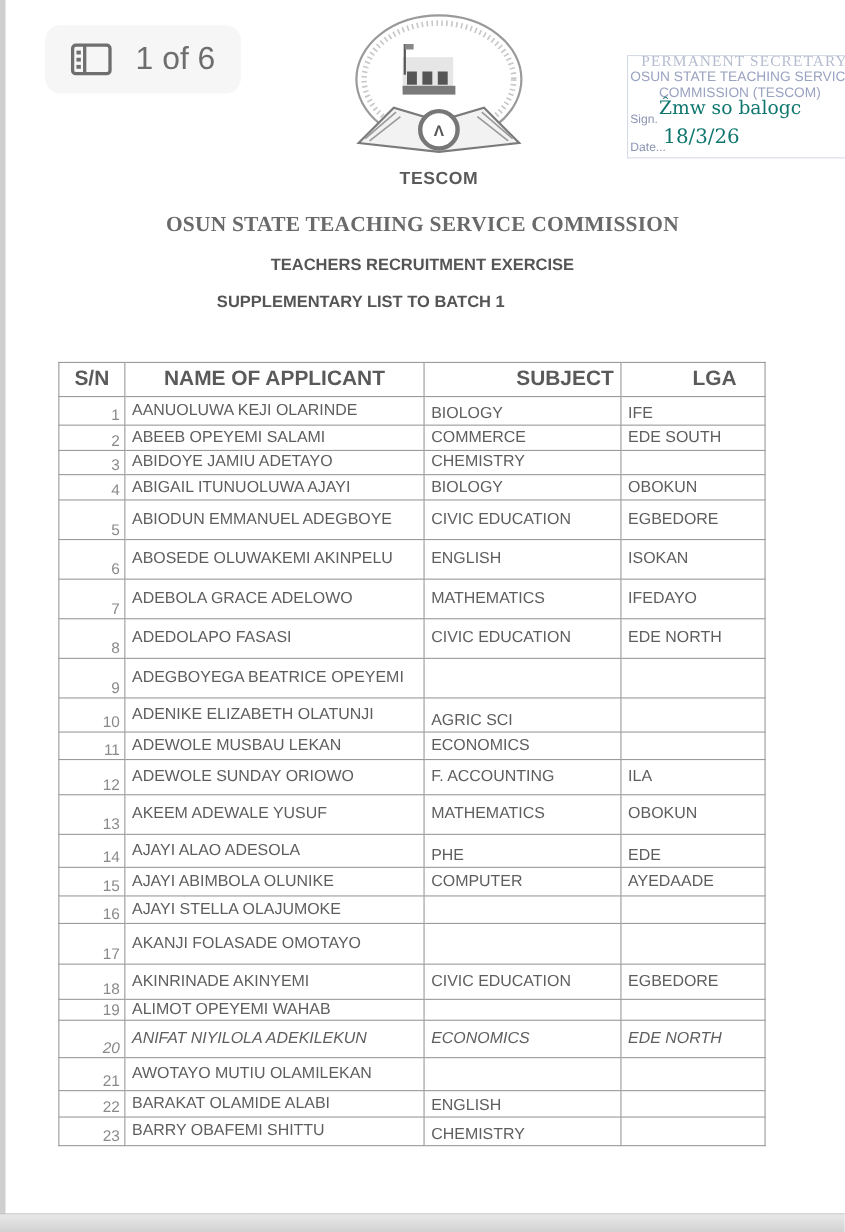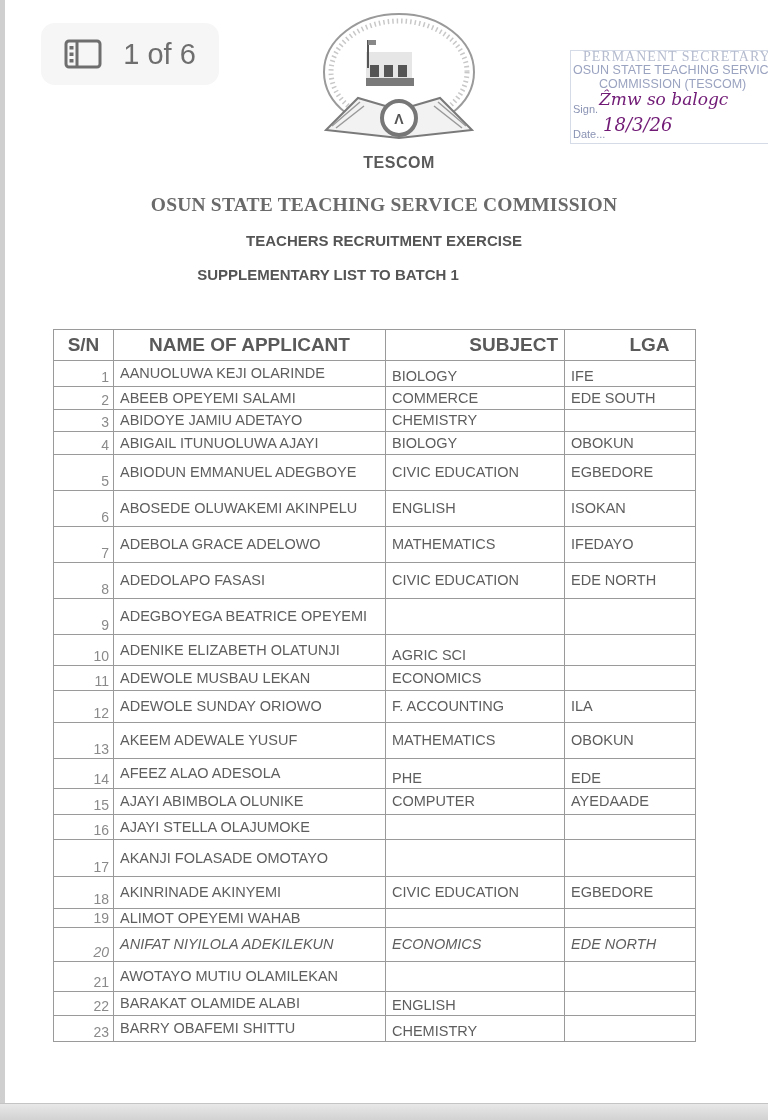--- a/index.html
+++ b/index.html
@@ -26,21 +26,21 @@
 
   .stamp {
     position:absolute; left:534px; top:50px; width:222px; height:92px;
     border:1px solid #d6dbe8; color:#8f98b8;margin-left:36px;
   }
   .stamp .l1 { position:absolute; left:12px; top:-2px; font-family:"Liberation Serif", serif; font-size:14px; color:#b5bccf; letter-spacing:1px; }
   .stamp .l2 { position:absolute; left:2px; top:12px; font-size:12.5px; color:#9aa3c0; white-space:nowrap; }
   .stamp .l3 { position:absolute; left:28px; top:26px; font-size:12.5px; color:#9aa3c0; white-space:nowrap; }
   .stamp .sign-row { position:absolute; left:2px; top:52px; font-size:11px; color:#8a93b3; }
   .stamp .date-row { position:absolute; left:2px; top:77px; font-size:11px; color:#8a93b3; }
-  .stamp .hand { font-family:"DejaVu Serif", serif; font-style:italic; color:#701a75; font-size:17px; }
+  .stamp .hand { font-family:"DejaVu Serif", serif; color:#0f766e; font-size:17px; }
   .stamp .sign-row .hand { position:absolute; left:26px; top:-14px; white-space:nowrap; }
   .stamp .date-row .hand { position:absolute; left:30px; top:-14px; white-space:nowrap; font-size:18px; }
 
   .org-title { position:absolute; left:0; width:768px; top:194px; text-align:center;
     font-family:"Liberation Serif", serif; font-weight:bold; font-size:19.5px; color:#6a6a6a; letter-spacing:0.2px; }
   .sub1 { position:absolute; left:0; width:768px; top:232px; text-align:center;
     font-weight:bold; font-size:15px; color:#555; }
   .sub2 { position:absolute; left:0; width:656px; top:266px; text-align:center;
     font-weight:bold; font-size:15px; color:#555; }
 
@@ -206,21 +206,21 @@
         <td class="lga">ILA</td>
       </tr>
       <tr style="height: 36px;">
         <td class="sn">13</td>
         <td class="name">AKEEM ADEWALE YUSUF</td>
         <td class="subj">MATHEMATICS</td>
         <td class="lga">OBOKUN</td>
       </tr>
       <tr style="height: 30px;">
         <td class="sn">14</td>
-        <td class="name">AFEEZ ALAO ADESOLA</td>
+        <td class="name">AJAYI ALAO ADESOLA</td>
         <td class="subj low">PHE</td>
         <td class="lga low">EDE</td>
       </tr>
       <tr style="height: 26px;">
         <td class="sn">15</td>
         <td class="name">AJAYI ABIMBOLA OLUNIKE</td>
         <td class="subj">COMPUTER</td>
         <td class="lga">AYEDAADE</td>
       </tr>
       <tr style="height: 25px;">

